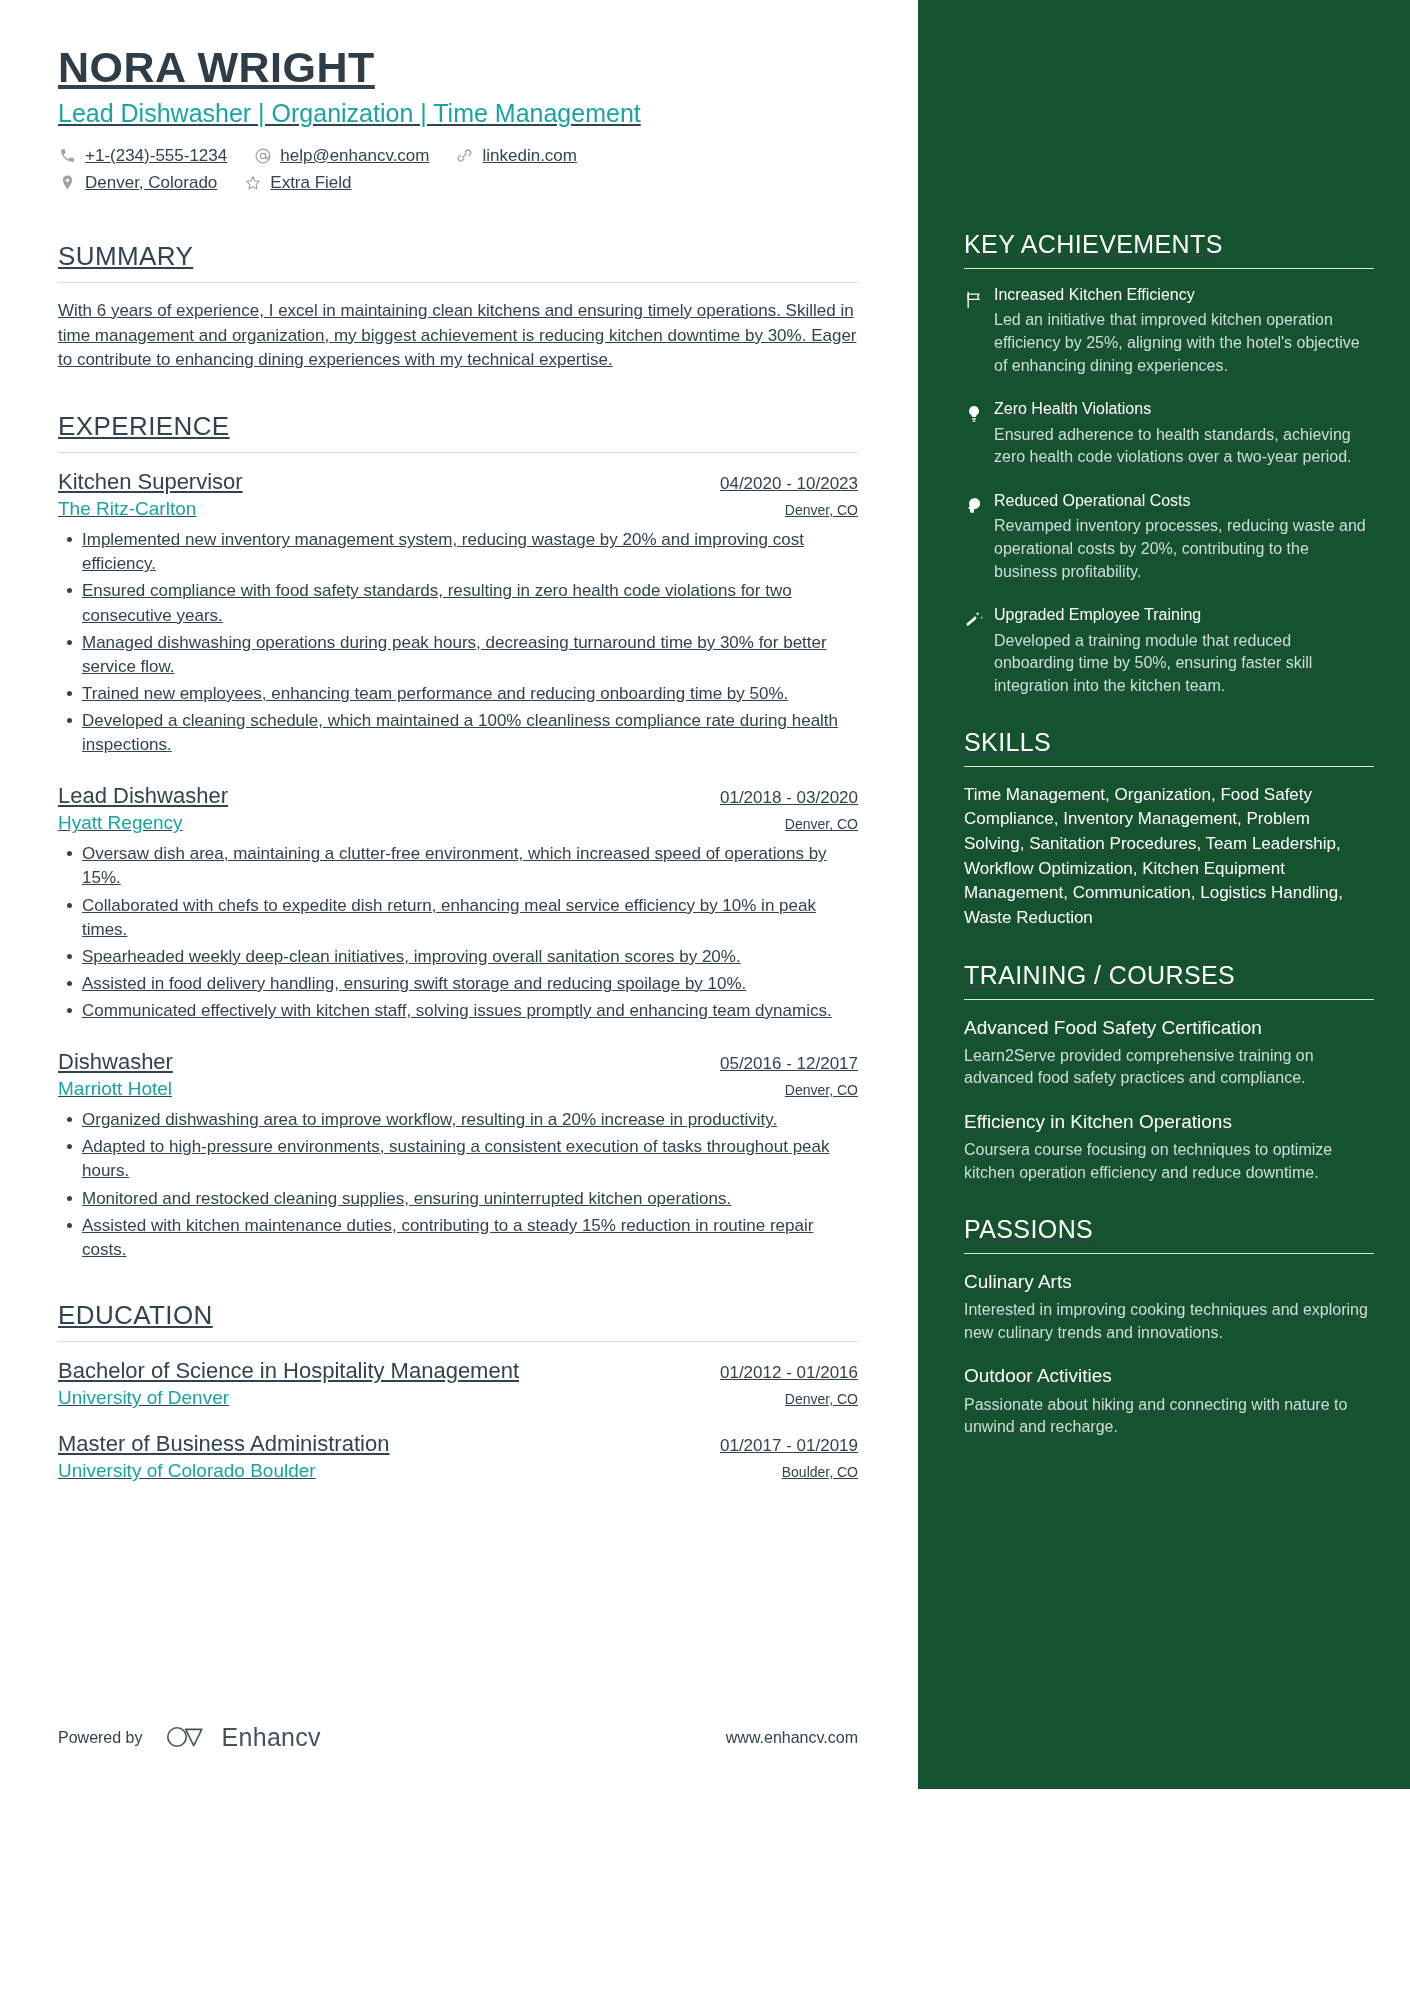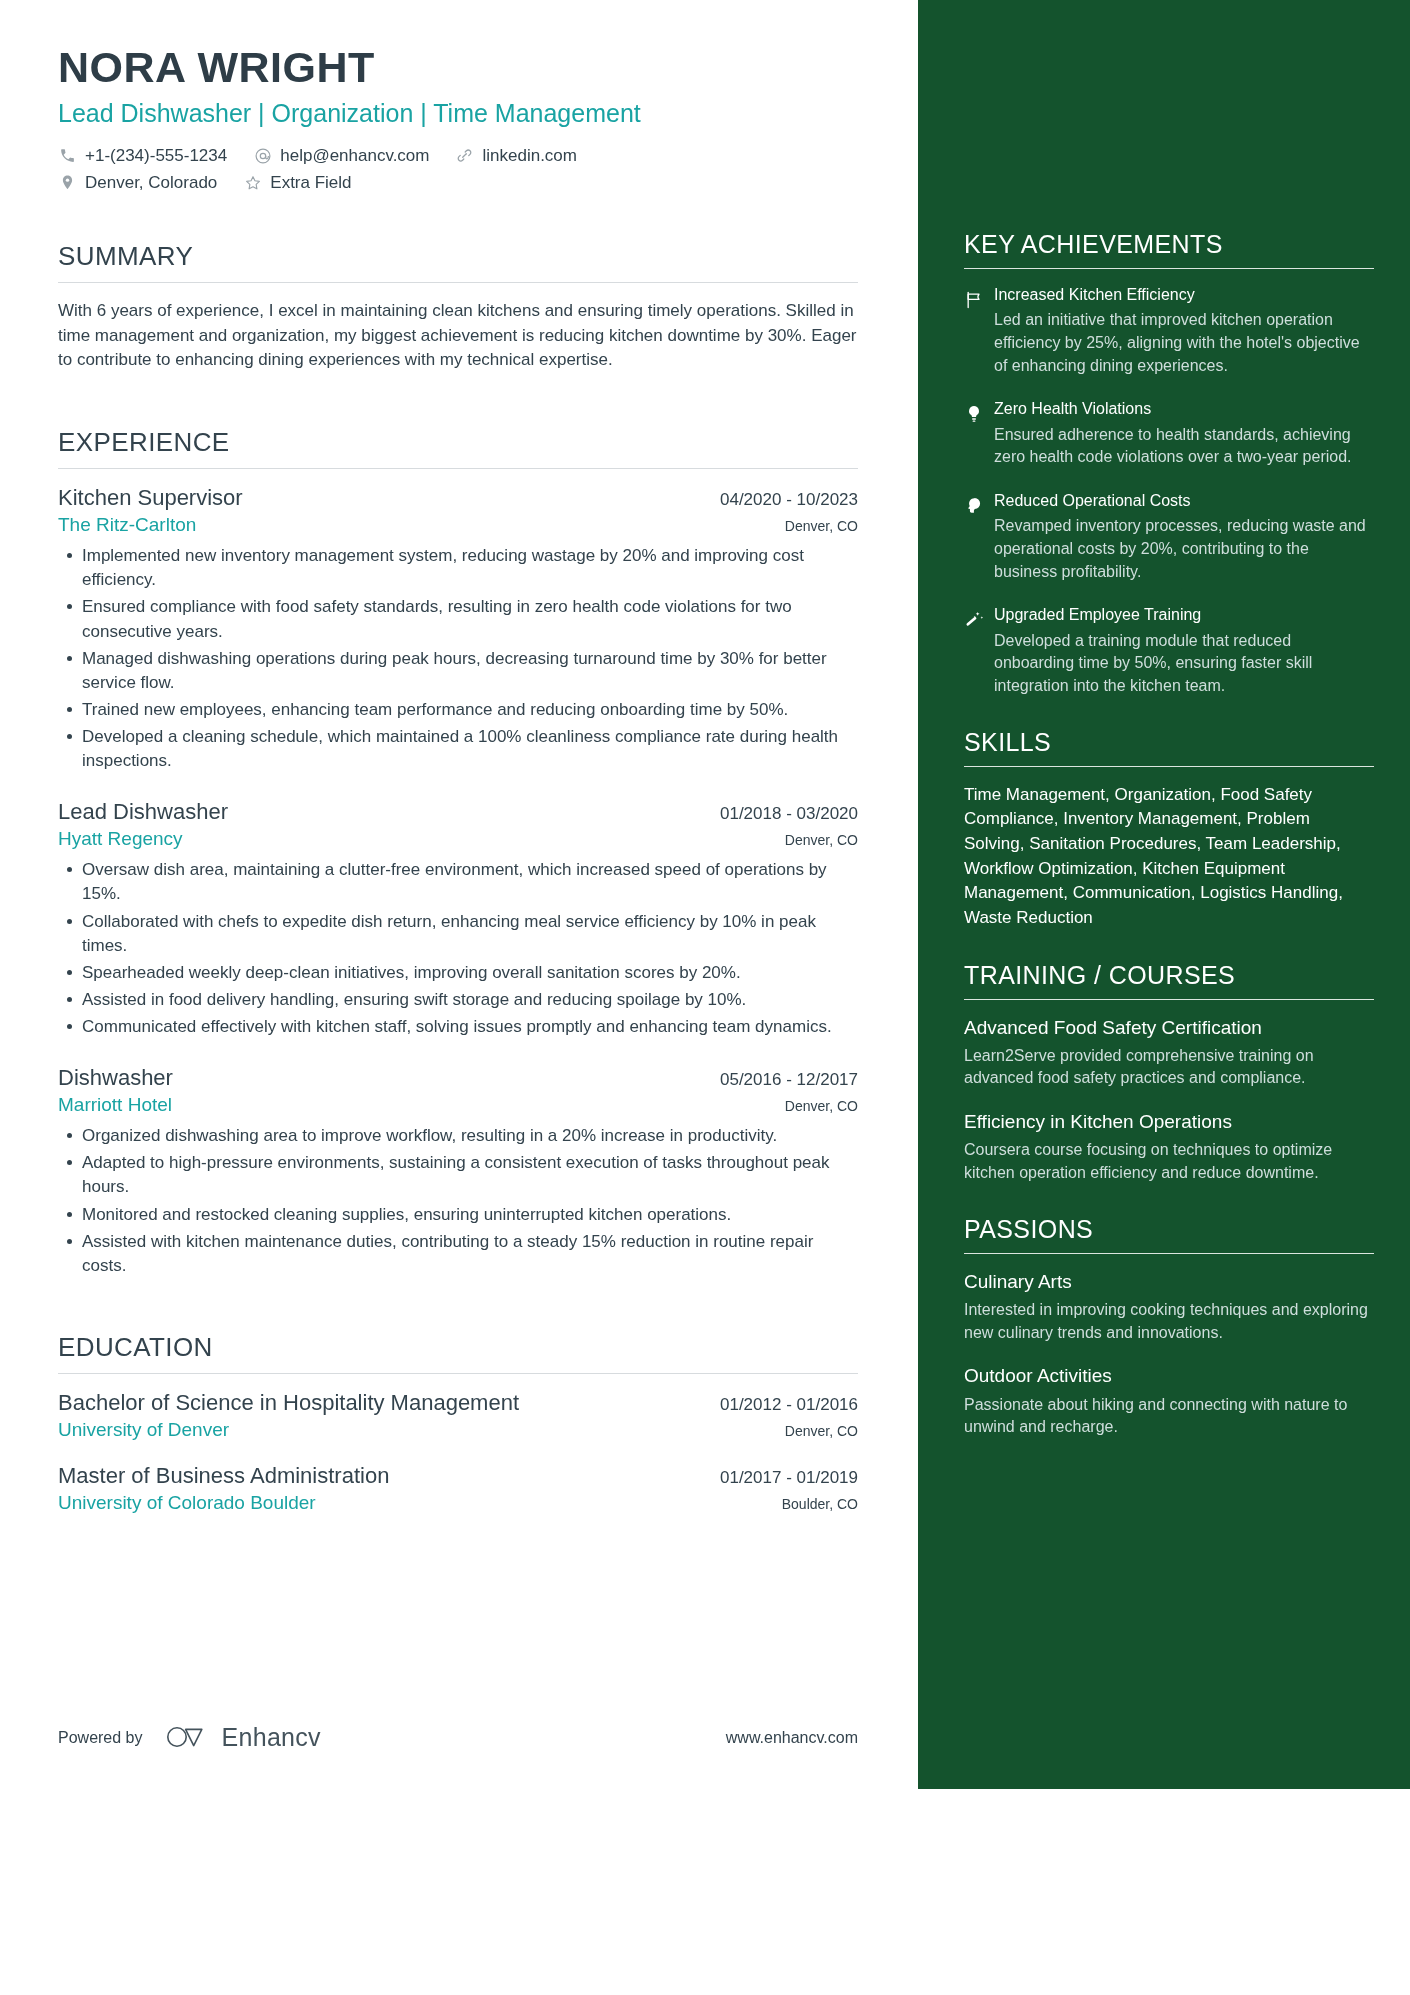--- a/index.html
+++ b/index.html
@@ -3,38 +3,38 @@
 <meta charset="utf-8">
 <style>
   * { margin:0; padding:0; box-sizing:border-box; }
   html,body { width:1410px; height:1995px; }
   body {
     font-family:"Liberation Sans", sans-serif;
     background:#ffffff;
     color:#33434d;
     -webkit-font-smoothing:antialiased;
   }
-  .page { position:relative; width:1410px; height:1789px; display:flex; }
+  .page { position:relative; width:1410px; height:1789px; display:flex;text-decoration:underline; }
 
   
   .left { width:918px; padding:44px 60px 0 58px; position:relative; }
 
   .name {
     font-size:43px; font-weight:bold; letter-spacing:0.5px;
     color:#2e3d47; line-height:1.1; margin-bottom:6px;
   }
   .headline { font-size:25px; color:#19a3a3; line-height:1.3; margin-bottom:16px; font-weight:normal; }
 
   .contacts { margin-bottom:4px; }
   .crow { display:flex; align-items:center; flex-wrap:wrap; margin-bottom:7px; }
   .citem { display:flex; align-items:center; font-size:17px; color:#33434d; margin-right:26px; }
   .citem .ic { width:19px; height:19px; margin-right:8px; flex:0 0 auto; display:flex; align-items:center; justify-content:center; color:#9aa3a9; }
   .citem .ic svg { display:block; }
 
-  .sec { margin-top:54px; }
+  .sec { margin-top:38px; }
   .sec-first { margin-top:48px; }
   .sec-title { font-size:26px; color:#33434d; font-weight:normal; letter-spacing:0.4px; margin-bottom:10px; }
   .sec-rule { height:1px; background:#d7dbde; margin-bottom:16px; }
 
   .summary-text { font-size:17px; line-height:1.46; color:#33434d; }
 
   .entry { margin-bottom:26px; }
   .entry:last-child { margin-bottom:0; }
   .erow { display:flex; justify-content:space-between; align-items:baseline; }
   .etitle { font-size:22px; color:#33434d; font-weight:normal; }

